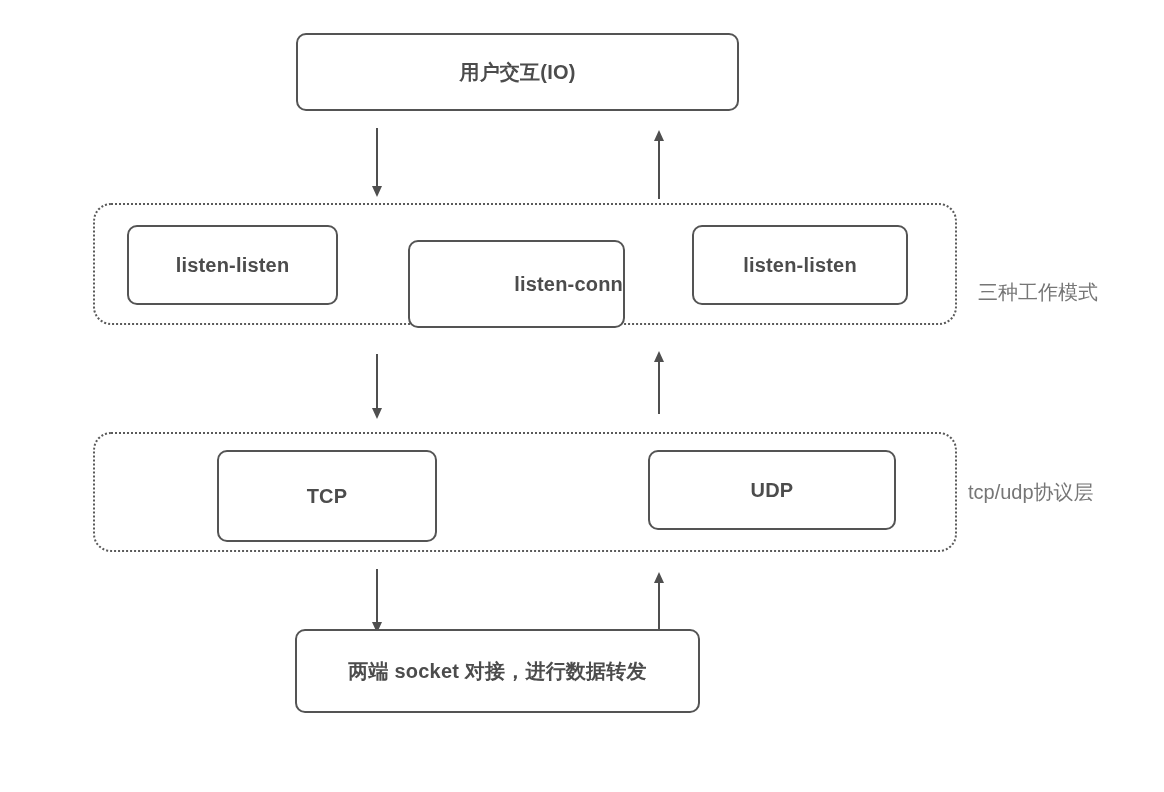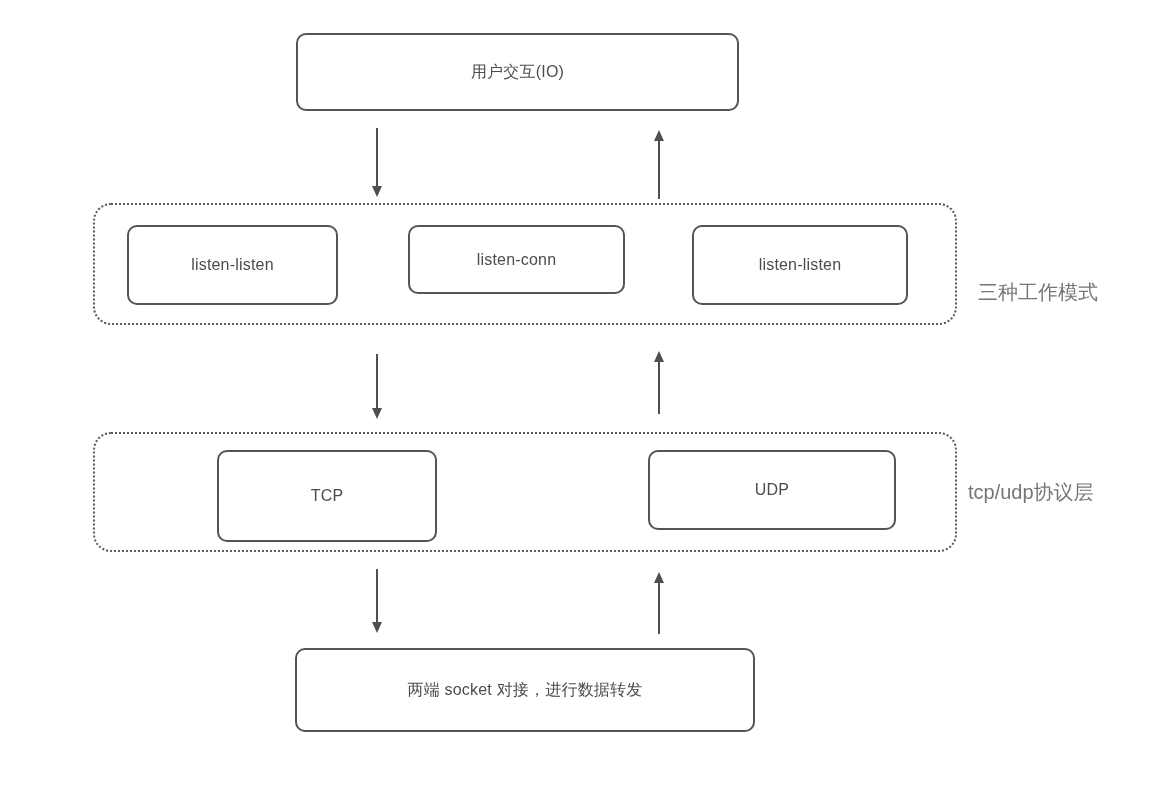--- a/index.html
+++ b/index.html
@@ -17,22 +17,22 @@
   }
   .node {
     position: absolute;
     box-sizing: border-box;
     border: 2.5px solid #545454;
     border-radius: 10px;
     background: #ffffff;
     display: flex;
     align-items: center;
     justify-content: center;
-    font-size: 16px;
-    font-weight: normal;
+    font-size: 20px;
+    font-weight: bold;
     color: #4c4c4c;
     letter-spacing: 0.2px;
     white-space: nowrap;
   }
   .group {
     position: absolute;
     box-sizing: border-box;
     border: 2px dotted #5a5a5a;
     border-radius: 18px;
     background: transparent;
@@ -82,21 +82,21 @@
   </div>
 
   <div class="arrow down" style="left:376px; top:128px; height:58px;"></div>
   <div class="arrow up" style="left:658px; top:141px; height:58px;"></div>
 
   <div class="group" style="left:93px; top:203px; width:864px; height:122px;"></div>
 
   <div class="node" style="left:127px; top:225px; width:211px; height:80px;">
     <span>listen-listen</span>
   </div>
-  <div class="node" style="left:408px; top:225px; width:217px; height:69px;">
+  <div class="node" style="left:408px; top:240px; width:217px; height:88px;justify-content:flex-end;">
     <span>listen-conn</span>
   </div>
   <div class="node" style="left:692px; top:225px; width:216px; height:80px;">
     <span>listen-listen</span>
   </div>
 
   <div class="side-label" style="left:978px; top:253px;margin-top:26px;">三种工作模式</div>
 
   <div class="arrow down" style="left:376px; top:354px; height:54px;"></div>
   <div class="arrow up" style="left:658px; top:362px; height:52px;"></div>
@@ -108,17 +108,17 @@
   </div>
   <div class="node" style="left:648px; top:450px; width:248px; height:80px;">
     <span>UDP</span>
   </div>
 
   <div class="side-label" style="left:968px; top:479px;text-align:right;">tcp/udp协议层</div>
 
   <div class="arrow down" style="left:376px; top:569px; height:53px;"></div>
   <div class="arrow up" style="left:658px; top:583px; height:51px;"></div>
 
-  <div class="node" style="left:295px; top:648px; width:460px; height:84px;">
+  <div class="node" style="left:295px; top:629px; width:405px; height:84px;">
     <span>两端 socket 对接，进行数据转发</span>
   </div>
 
 </div>
 
 </body></html>

